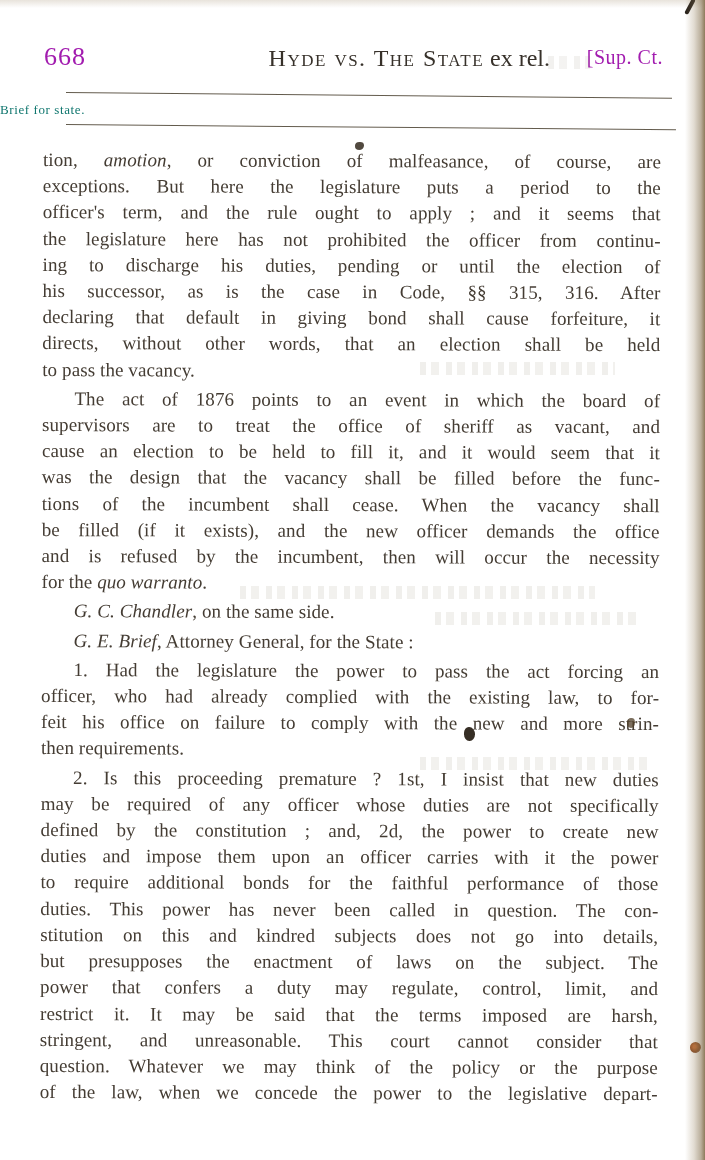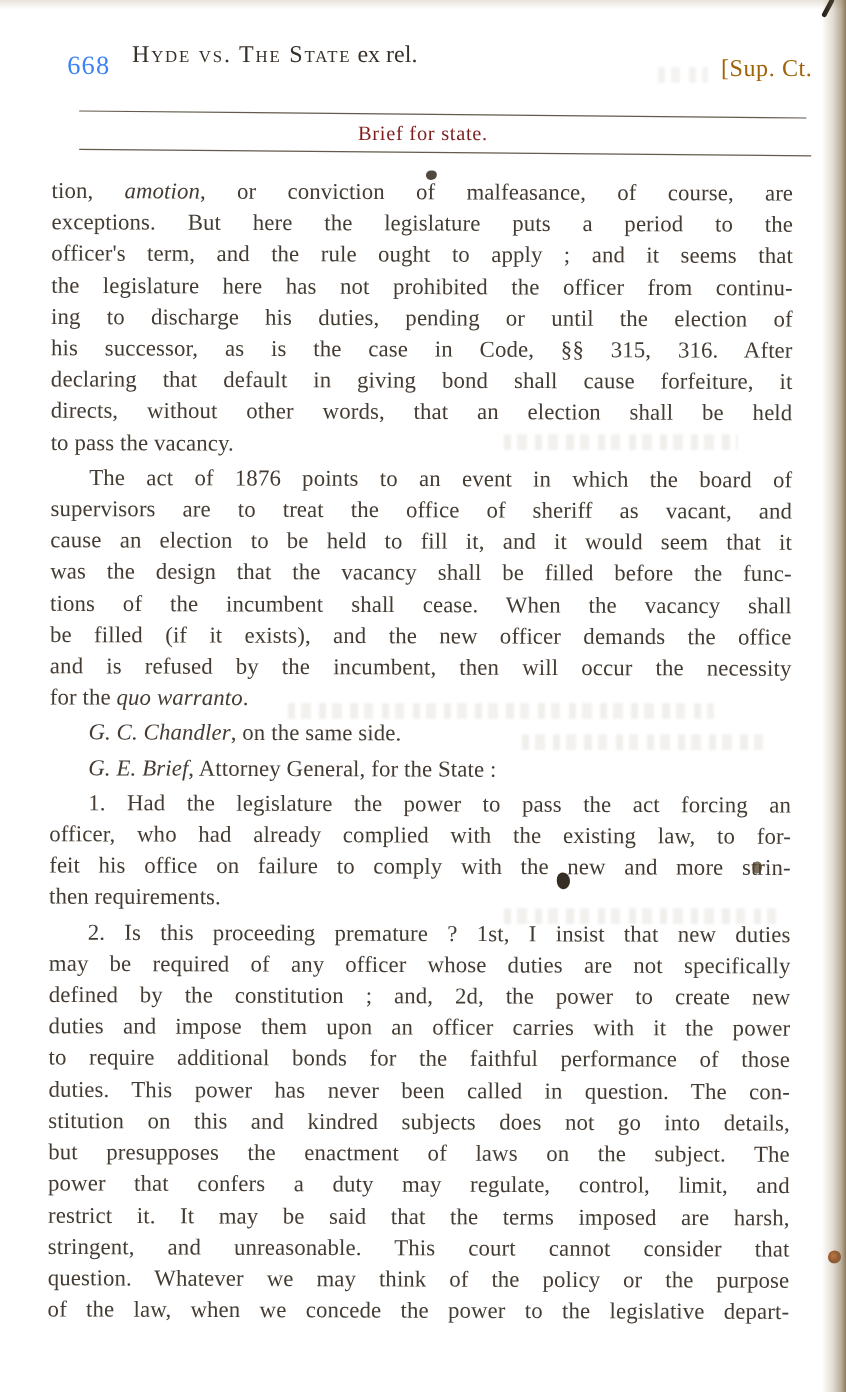--- a/index.html
+++ b/index.html
@@ -25,42 +25,42 @@
     position: absolute; left: 0; top: 0; width: 100%; height: 8px;
     background: linear-gradient(rgba(150,128,92,.22), transparent);
   }
   
   .edge-shadow {
     position: absolute; right: 0; top: 0; width: 20px; height: 100%;
     background: linear-gradient(90deg, rgba(148,126,90,0) 0%, rgba(150,128,92,.28) 45%, rgba(128,107,72,.55) 80%, #8d7a5b 100%);
   }
   
   .page-number {
-    position: absolute; left: 56px; top: 42px;
-    font-size: 22px; letter-spacing: 1px; color: #3b82f6;
+    position: absolute; left: 44px; top: 42px;
+    font-size: 26px; letter-spacing: 1px; color: #a21caf;
   }
   .case-title {
-    position: absolute; left: 110px; top: 35px; width: 440px;
-    text-align: left; font-size: 20px; color: #37312a;
+    position: absolute; left: 110px; top: 45px; width: 440px;
+    text-align: right; font-size: 24px; color: #37312a;
   }
   .sc { font-variant: small-caps; letter-spacing: 1.5px; }
   .court-label {
-    position: absolute; right: 28px; top: 46px;
-    font-size: 20px; color: #a16207; letter-spacing: .5px; text-align: right;
+    position: absolute; right: 42px; top: 46px;
+    font-size: 20px; color: #a21caf; letter-spacing: .5px; text-align: right;
   }
   .rule {
     position: absolute; left: 66px; height: 0;
     border-top: 1.6px solid rgba(72,62,46,.85);
     transform-origin: left center;
   }
   .rule-top { top: 92px; width: 606px; transform: rotate(0.55deg); }
   .rule-bottom { top: 124px; width: 610px; transform: rotate(0.5deg); }
   .section-label {
     position: absolute; left: 0; top: 102px; width: 705px;
-    text-align: center; font-size: 17px; letter-spacing: .6px; color: #7f1d1d;
+    font-size: 13px; letter-spacing: .6px; color: #0f766e;
   }
   
   .bodytext {
     position: absolute; left: 43px; top: 147px; width: 618px;
     font-size: 19px; line-height: 26.2px;
     color: rgba(56,48,38,.94);
     letter-spacing: .1px;
     transform: rotate(0.2deg); transform-origin: 0 0;
   }
   .para + .para { margin-top: 3px; }

